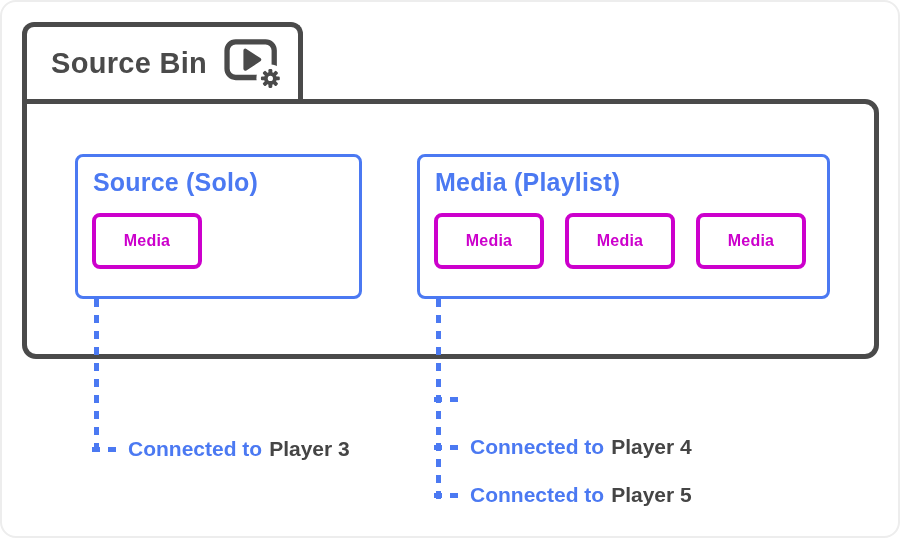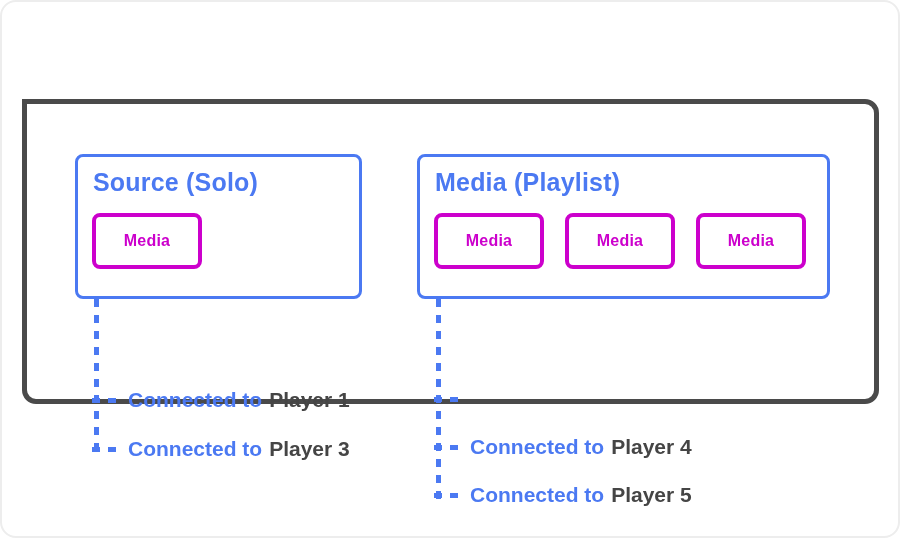--- a/index.html
+++ b/index.html
@@ -35,21 +35,21 @@
   }
   .bin-title{
     font-size:29px; font-weight:700; color:var(--outline);
     letter-spacing:.3px; white-space:nowrap;
   }
   .bin-icon{ width:62px; height:52px; flex:0 0 auto; margin-top:2px; }
 
   
   .bin-body{
     position:absolute; left:20px; top:97px;
-    width:857px; height:305px;
+    width:857px; height:260px;
     border:5px solid var(--outline);
     border-radius:0 14px 14px 14px;
     background:transparent;
   }
 
   .source-box{
     position:absolute; top:50px; height:145px;
     border:3px solid var(--accent-blue);
     border-radius:8px;
     background:transparent;
@@ -100,20 +100,40 @@
   .r-l2{ left:90px;  top:432px; }
   .r-r1{ left:432px; top:382px; }
   .r-r2{ left:432px; top:430px; }
   .r-r3{ left:432px; top:478px; }
 </style>
 </head>
 <body>
 
 <div class="card">
 
+  <div class="bin-tab">
+    <span class="bin-title">Source Bin</span>
+    <svg class="bin-icon" viewBox="0 0 64 54" aria-hidden="true">
+      <rect x="4" y="4" width="49" height="37" rx="9" fill="none" stroke="#4a4a4a" stroke-width="5.5"></rect>
+      <path d="M23 13 L37.5 22.5 L23 32 Z" fill="#4a4a4a" stroke="#4a4a4a" stroke-width="4" stroke-linejoin="round"></path>
+      <circle cx="49" cy="42" r="14.5" fill="#ffffff"></circle>
+      <g fill="#4a4a4a">
+        <rect x="47" y="32.2" width="4" height="5.2" rx="1.2"></rect>
+        <rect x="47" y="32.2" width="4" height="5.2" rx="1.2" transform="rotate(45 49 42)"></rect>
+        <rect x="47" y="32.2" width="4" height="5.2" rx="1.2" transform="rotate(90 49 42)"></rect>
+        <rect x="47" y="32.2" width="4" height="5.2" rx="1.2" transform="rotate(135 49 42)"></rect>
+        <rect x="47" y="32.2" width="4" height="5.2" rx="1.2" transform="rotate(180 49 42)"></rect>
+        <rect x="47" y="32.2" width="4" height="5.2" rx="1.2" transform="rotate(225 49 42)"></rect>
+        <rect x="47" y="32.2" width="4" height="5.2" rx="1.2" transform="rotate(270 49 42)"></rect>
+        <rect x="47" y="32.2" width="4" height="5.2" rx="1.2" transform="rotate(315 49 42)"></rect>
+        <circle cx="49" cy="42" r="6.6"></circle>
+      </g>
+      <circle cx="49" cy="42" r="2.7" fill="#ffffff"></circle>
+    </svg>
+  </div>
 
   <div class="bin-body">
 
     <div class="source-box solo">
       <div class="source-title">Source (Solo)</div>
       <div class="media-row">
         <div class="media-chip">Media</div>
       </div>
     </div>
 
@@ -124,26 +144,20 @@
         <div class="media-chip">Media</div>
         <div class="media-chip">Media</div>
       </div>
     </div>
 
   </div>
 
   <div class="vdash left"></div>
   <div class="vdash right"></div>
 
-  <div class="conn-row r-l1">
-    <span class="hdash"></span>
-    <span class="conn-text">
-      <span class="conn-prefix">Connected to</span><span class="conn-target">Player 1</span>
-    </span>
-  </div>
   <div class="conn-row r-l2">
     <span class="hdash"></span>
     <span class="conn-text">
       <span class="conn-prefix">Connected to</span><span class="conn-target">Player 3</span>
     </span>
   </div>
 
   <div class="conn-row r-r1">
     <span class="hdash"></span>
   </div>

